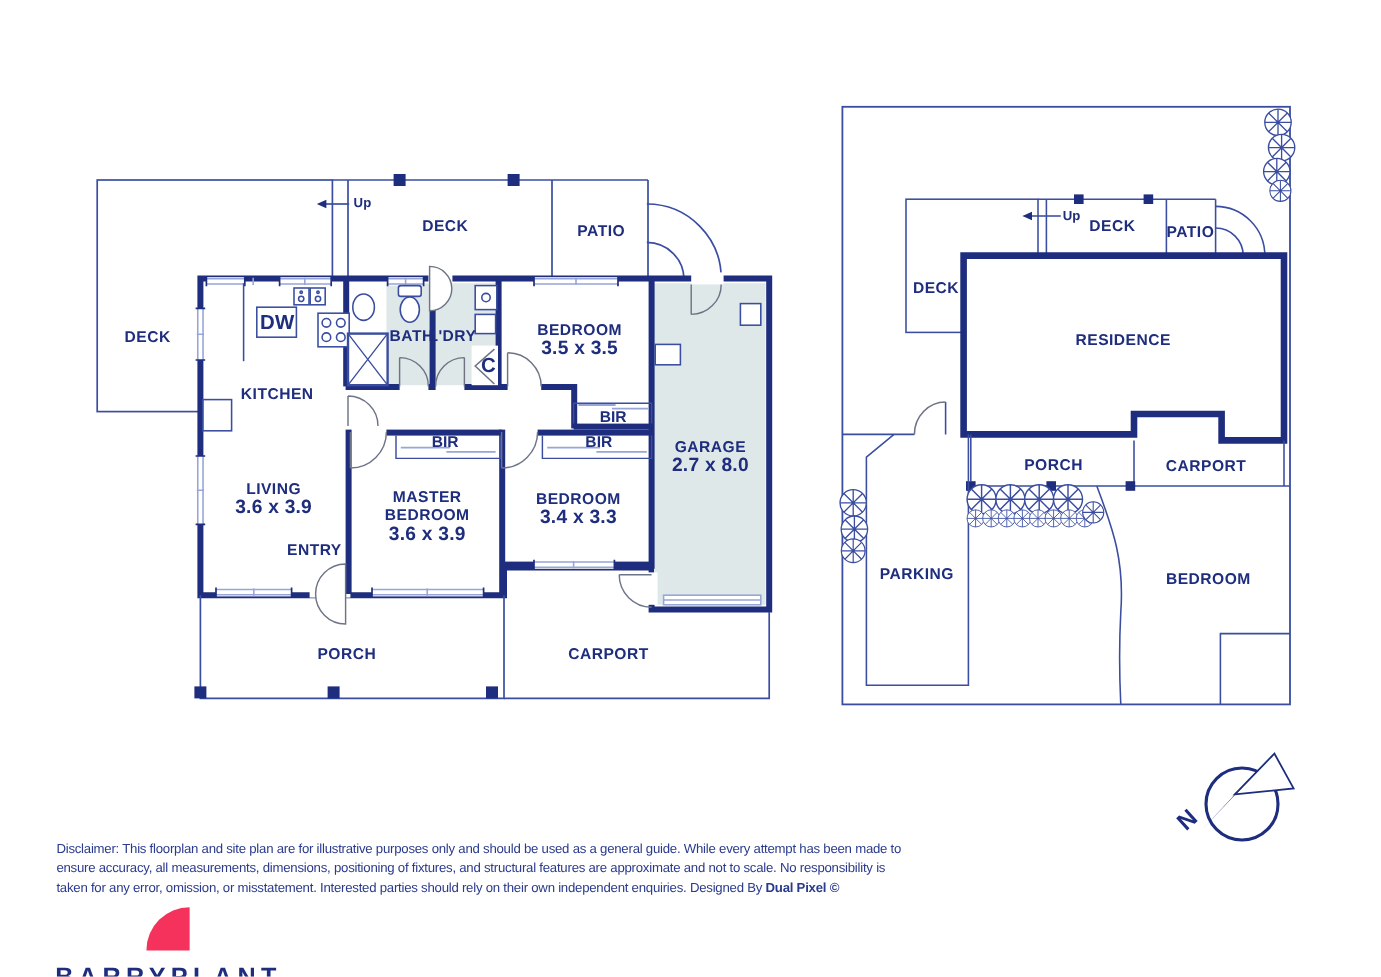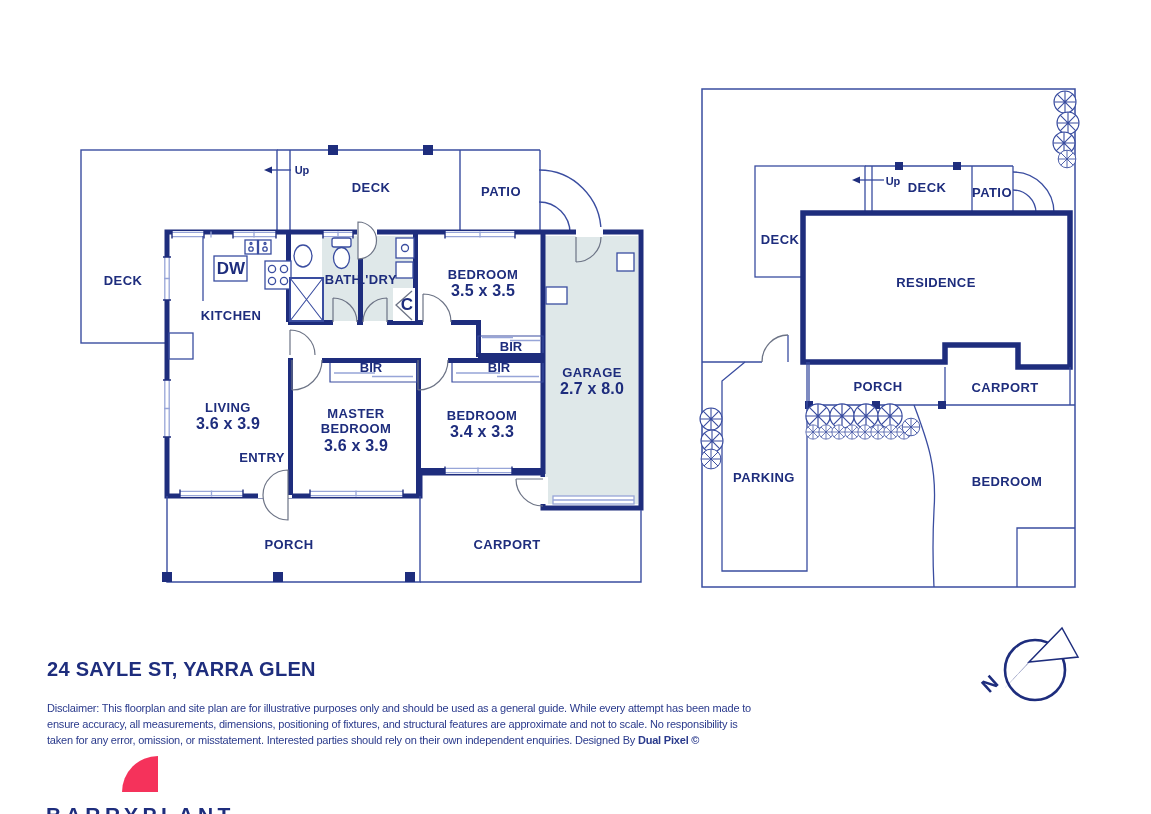--- a/index.html
+++ b/index.html
@@ -258,21 +258,21 @@
     <path d="M1062 628L1003 690L1029 662Z" fill="#1e2d7d"></path>
   </g>
 </svg>
 
 <div class="labels">
 
   <div class="lbl" style="left:123px;top:281px">DECK</div>
   <div class="lbl" style="left:371px;top:188px">DECK</div>
   <div class="lbl up" style="left:302px;top:170px">Up</div>
   <div class="lbl" style="left:501px;top:192px">PATIO</div>
-  <div class="lbl" style="left:231px;top:316px">KITCHEN</div>
+  <div class="lbl" style="left:231px;top:328px">KITCHEN</div>
   <div class="lbl small" style="left:231px;top:269px">DW</div>
   <div class="lbl" style="left:343px;top:280px">BATH</div>
   <div class="lbl" style="left:377px;top:280px">L'DRY</div>
   <div class="lbl small" style="left:407px;top:305px">C</div>
   <div class="lbl" style="left:483px;top:284px">
     <span>BEDROOM</span>
     <span class="dim">3.5 x 3.5</span>
   </div>
   <div class="lbl tiny" style="left:511px;top:347px">BIR</div>
   <div class="lbl tiny" style="left:499px;top:368px">BIR</div>
@@ -301,21 +301,20 @@
   <div class="lbl" style="left:927px;top:188px">DECK</div>
   <div class="lbl up" style="left:893px;top:181px">Up</div>
   <div class="lbl" style="left:992px;top:193px">PATIO</div>
   <div class="lbl" style="left:936px;top:283px">RESIDENCE</div>
   <div class="lbl" style="left:878px;top:387px">PORCH</div>
   <div class="lbl" style="left:1005px;top:388px">CARPORT</div>
   <div class="lbl" style="left:764px;top:478px">PARKING</div>
   <div class="lbl" style="left:1007px;top:482px">BEDROOM</div>
 </div>
 
-<div class="title">24 SAYLE ST, YARRA GLEN</div>
 
 <p class="disclaimer"><span>Disclaimer: This floorplan and site plan are for illustrative purposes only and should be used as a general guide. While every attempt has been made to ensure accuracy, all measurements, dimensions, positioning of fixtures, and structural features are approximate and not to scale. No responsibility is taken for any error, omission, or misstatement. Interested parties should rely on their own independent enquiries. Designed By </span><b>Dual Pixel ©</b></p>
 
 <div class="logo">
   <div class="logo-mark"></div>
   <div class="logo-text">BARRYPLANT</div>
 </div>
 
 <div class="north">N</div>
 

